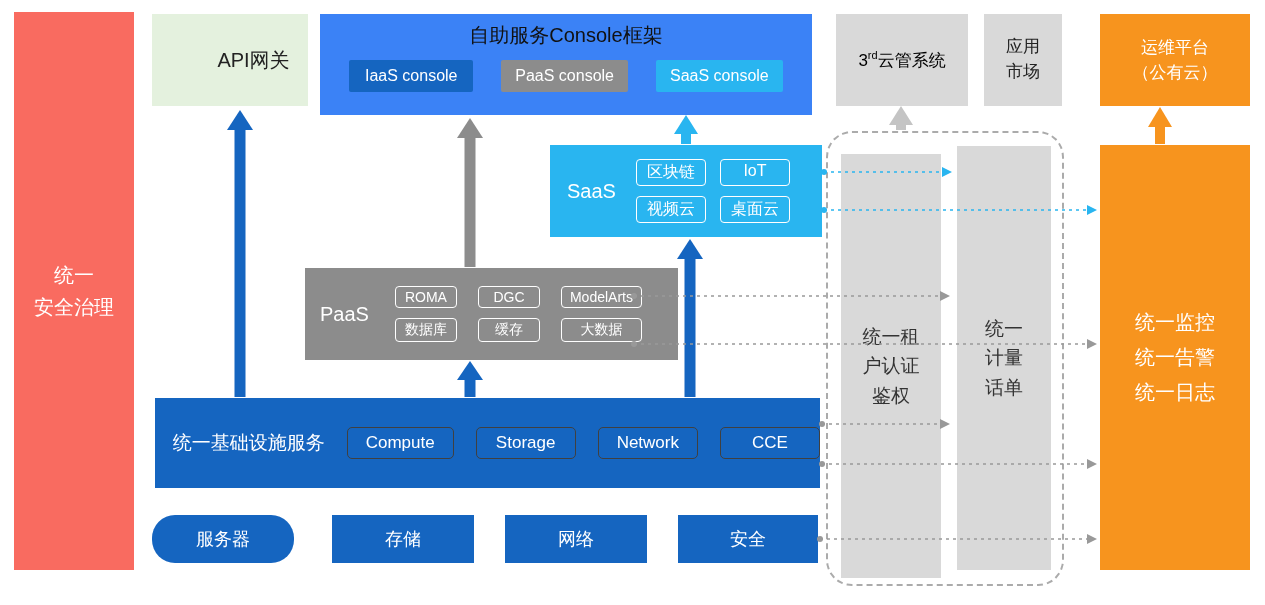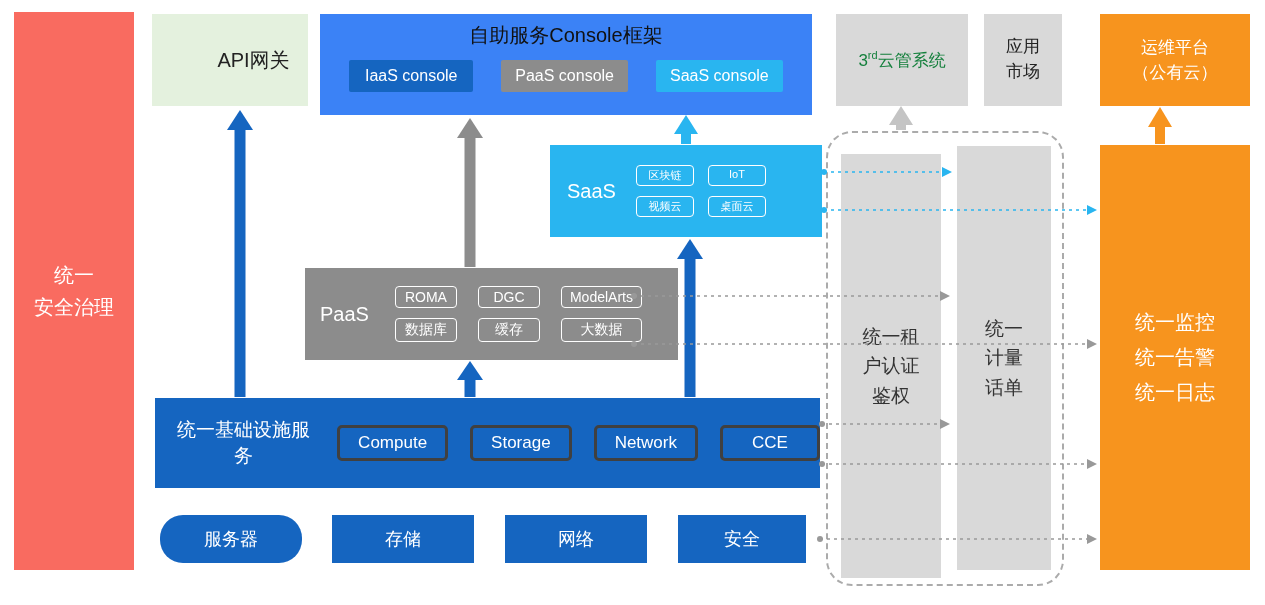--- a/index.html
+++ b/index.html
@@ -47,21 +47,21 @@
   .console-chip {
     color: #ffffff; font-size: 16px; padding: 7px 14px;
     border-radius: 2px; min-width: 124px; text-align: center;
   }
   .chip-iaas { background: #1565C0; }
   .chip-paas { background: #8C8C8C; }
   .chip-saas { background: #29B5F0; }
 
   .third-cloud {
     left: 836px; top: 14px; width: 132px; height: 92px;
-    background: #D9D9D9; color: #15803d; font-size: 17px;
+    background: #D9D9D9; color: #000000; font-size: 17px;
   }
   .third-cloud sup { font-size: 11px; }
   .app-market {
     left: 984px; top: 14px; width: 78px; height: 92px;
     background: #D9D9D9; color: #222222; font-size: 17px; line-height: 1.45;
   }
   .om-platform {
     left: 1100px; top: 14px; width: 150px; height: 92px;
     background: #F7941E; color: #ffffff; font-size: 17px; line-height: 1.5;
   }
@@ -69,54 +69,54 @@
   
   .saas-box {
     left: 550px; top: 145px; width: 272px; height: 92px;
     background: #29B5F0; color: #ffffff;
     justify-content: flex-start; padding-left: 17px; gap: 20px;
   }
   .layer-label { font-size: 20px; color: #ffffff; }
   .service-grid-2 { display: grid; grid-template-columns: auto auto; gap: 10px 14px; }
   .service-chip {
     border: 1px solid #ffffff; border-radius: 4px; color: #ffffff;
-    font-size: 11px; padding: 2px 10px; text-align: center; min-width: 58px;
+    font-size: 16px; padding: 2px 10px; text-align: center; min-width: 58px;
   }
 
   
   .paas-box {
     left: 305px; top: 268px; width: 373px; height: 92px;
     background: #8C8C8C; color: #ffffff;
     justify-content: flex-start; padding-left: 15px; gap: 14px;
   }
   .service-grid-3 { display: grid; grid-template-columns: auto auto auto; gap: 10px 9px; }
   .paas-box .service-chip { font-size: 14px; padding: 2px 8px; min-width: 62px; margin-left: 12px; }
 
   
   .iaas-box {
     left: 155px; top: 398px; width: 665px; height: 90px;
     background: #1565C0; color: #ffffff;
     justify-content: flex-end; padding-left: 17px; gap: 22px;
   }
   .iaas-label { font-size: 19px; color: #ffffff; }
   .iaas-chips { display: flex; gap: 22px; }
   .iaas-chip {
-    border: 3px solid #404040; border-radius: 5px; color: #ffffff;
+    border: 1px solid #404040; border-radius: 5px; color: #ffffff;
     font-size: 17px; padding: 5px 18px; min-width: 100px; text-align: center;
   }
 
   
   .hw-box {
     top: 515px; height: 48px; background: #1565C0;
     color: #ffffff; font-size: 18px;
   }
-  .hw-0 { left: 160px; width: 142px; border-radius: 23px; }
+  .hw-0 { left: 152px; width: 142px; border-radius: 23px; }
   .hw-1 { left: 332px; width: 142px; }
   .hw-2 { left: 505px; width: 142px; }
-  .hw-3 { left: 678px; width: 128px; }
+  .hw-3 { left: 678px; width: 140px; }
 
   
   .dashed-container {
     left: 826px; top: 131px; width: 238px; height: 455px;
     border: 2px dashed #ABABAB; border-radius: 26px;
   }
   .auth-bar {
     left: 841px; top: 154px; width: 100px; height: 424px;
     background: #D9D9D9; color: #333333; font-size: 19px; line-height: 1.55;
   }

